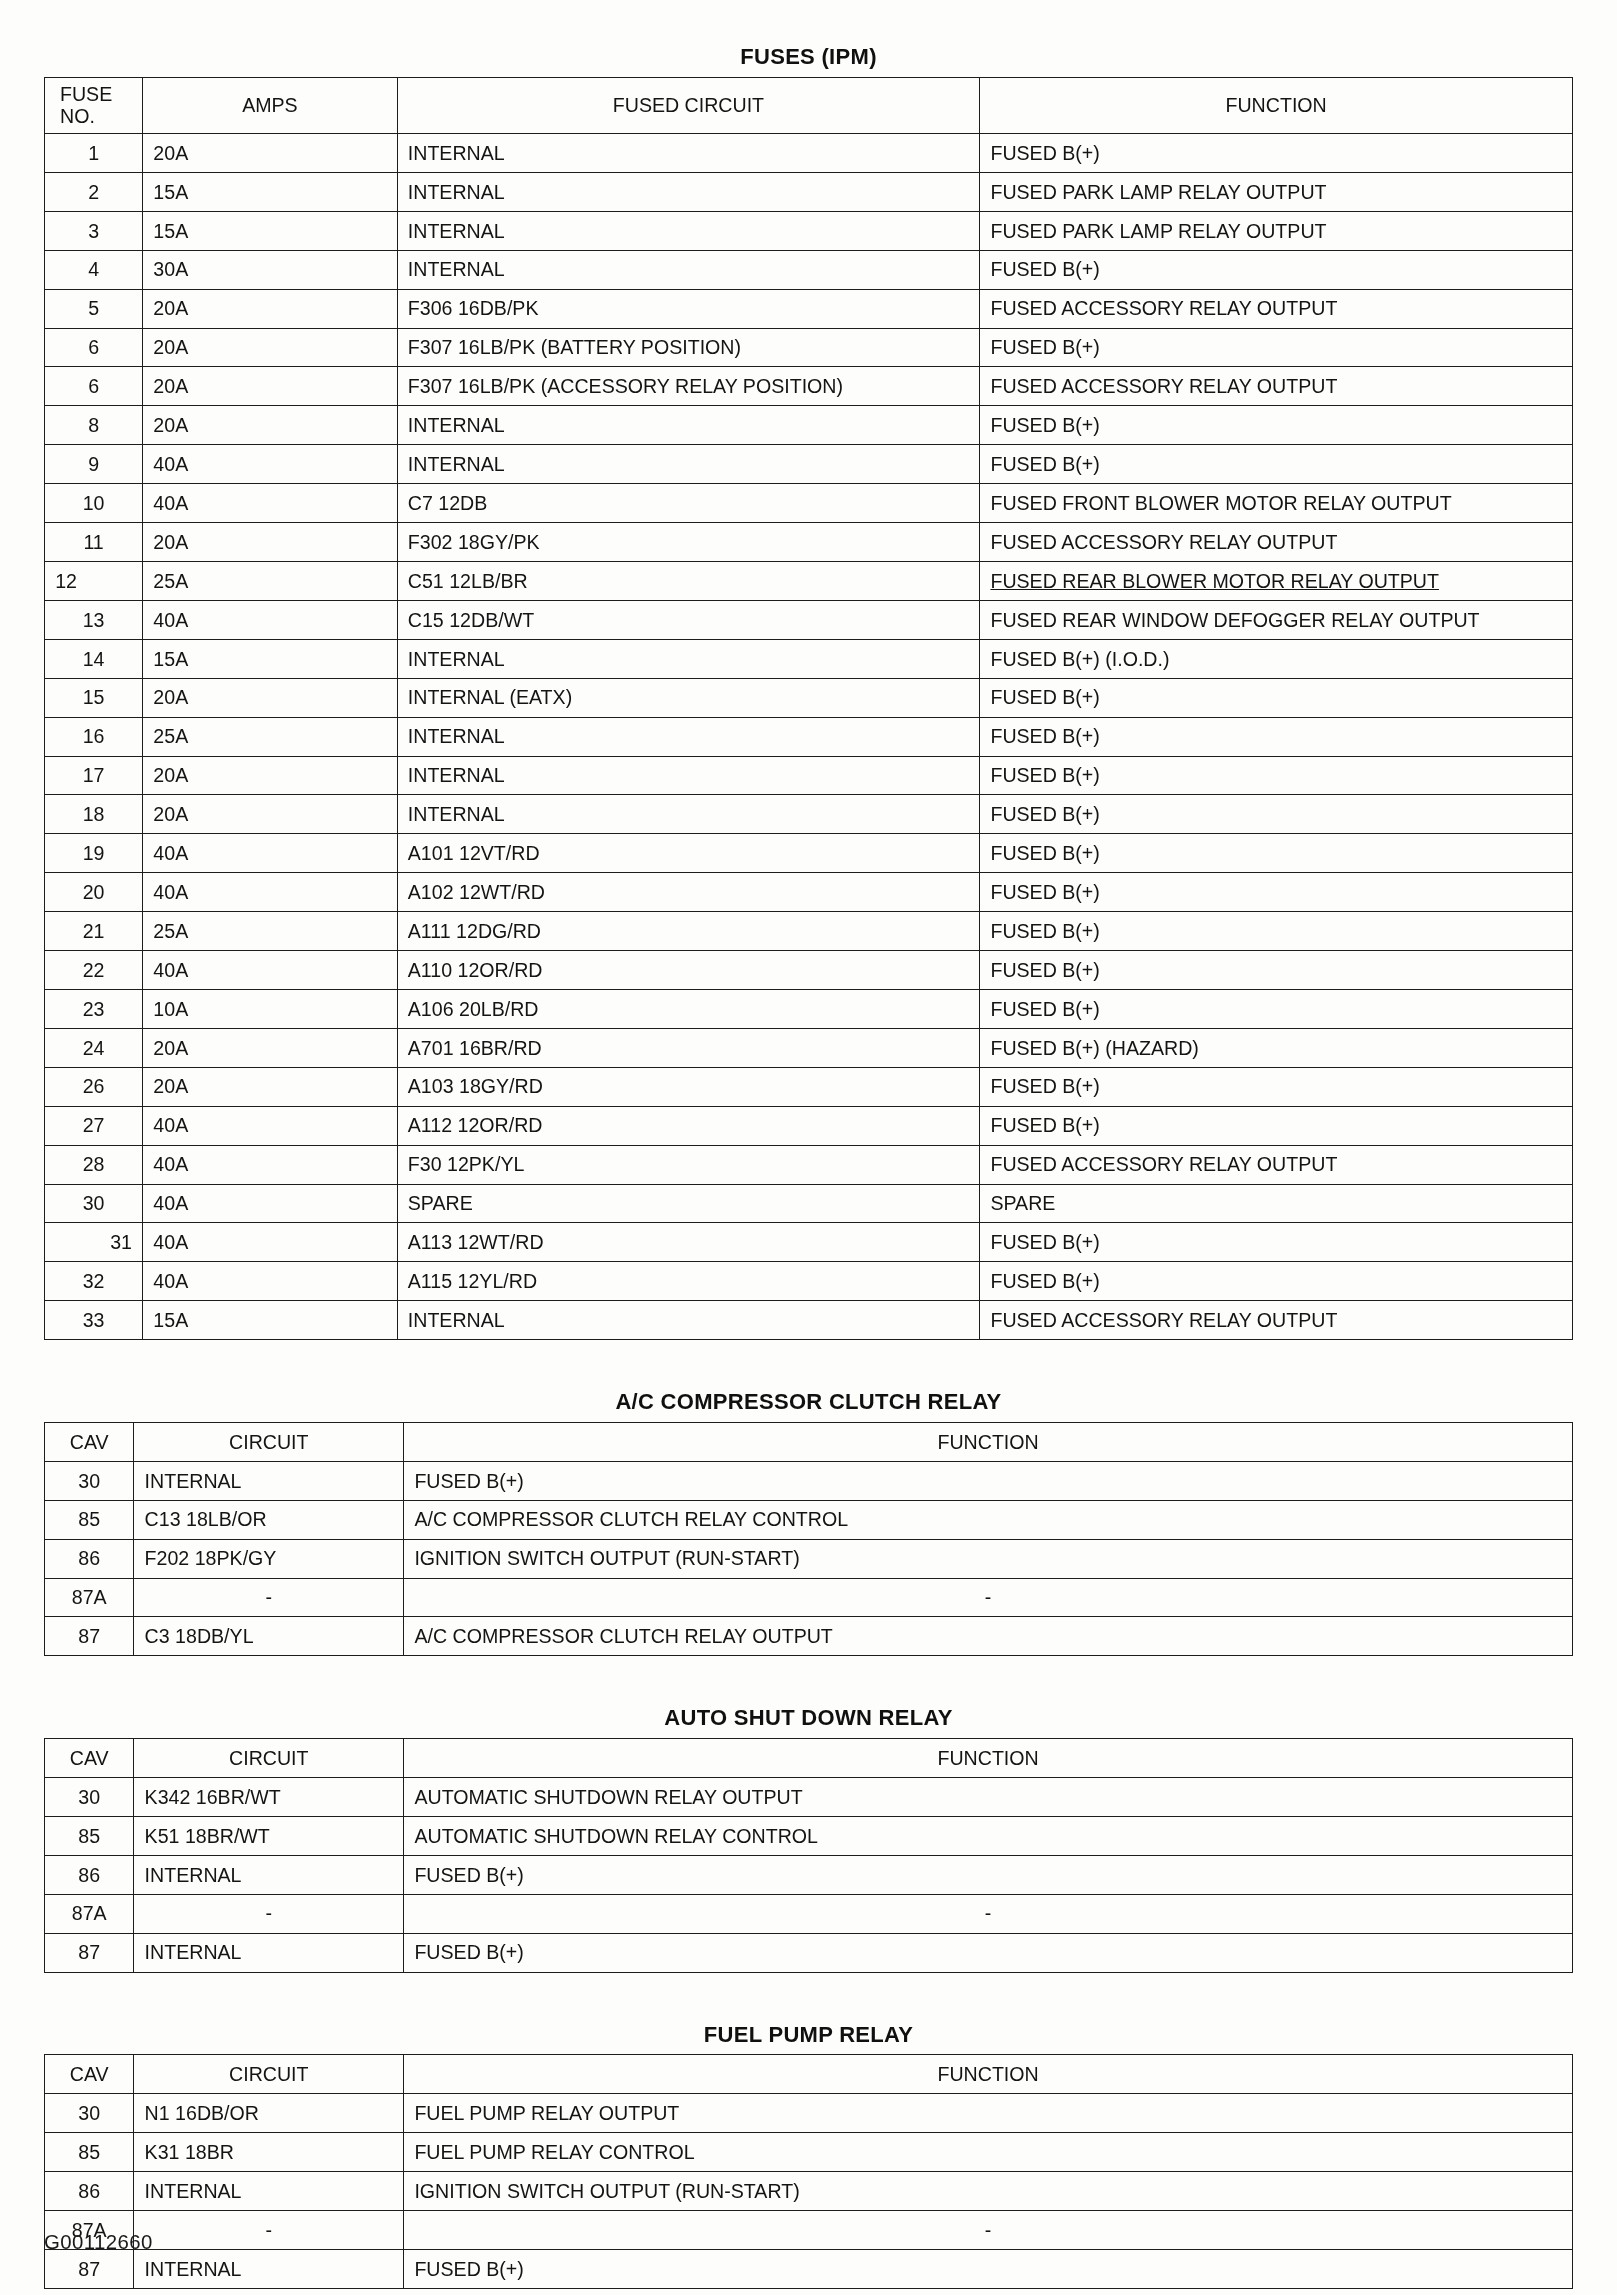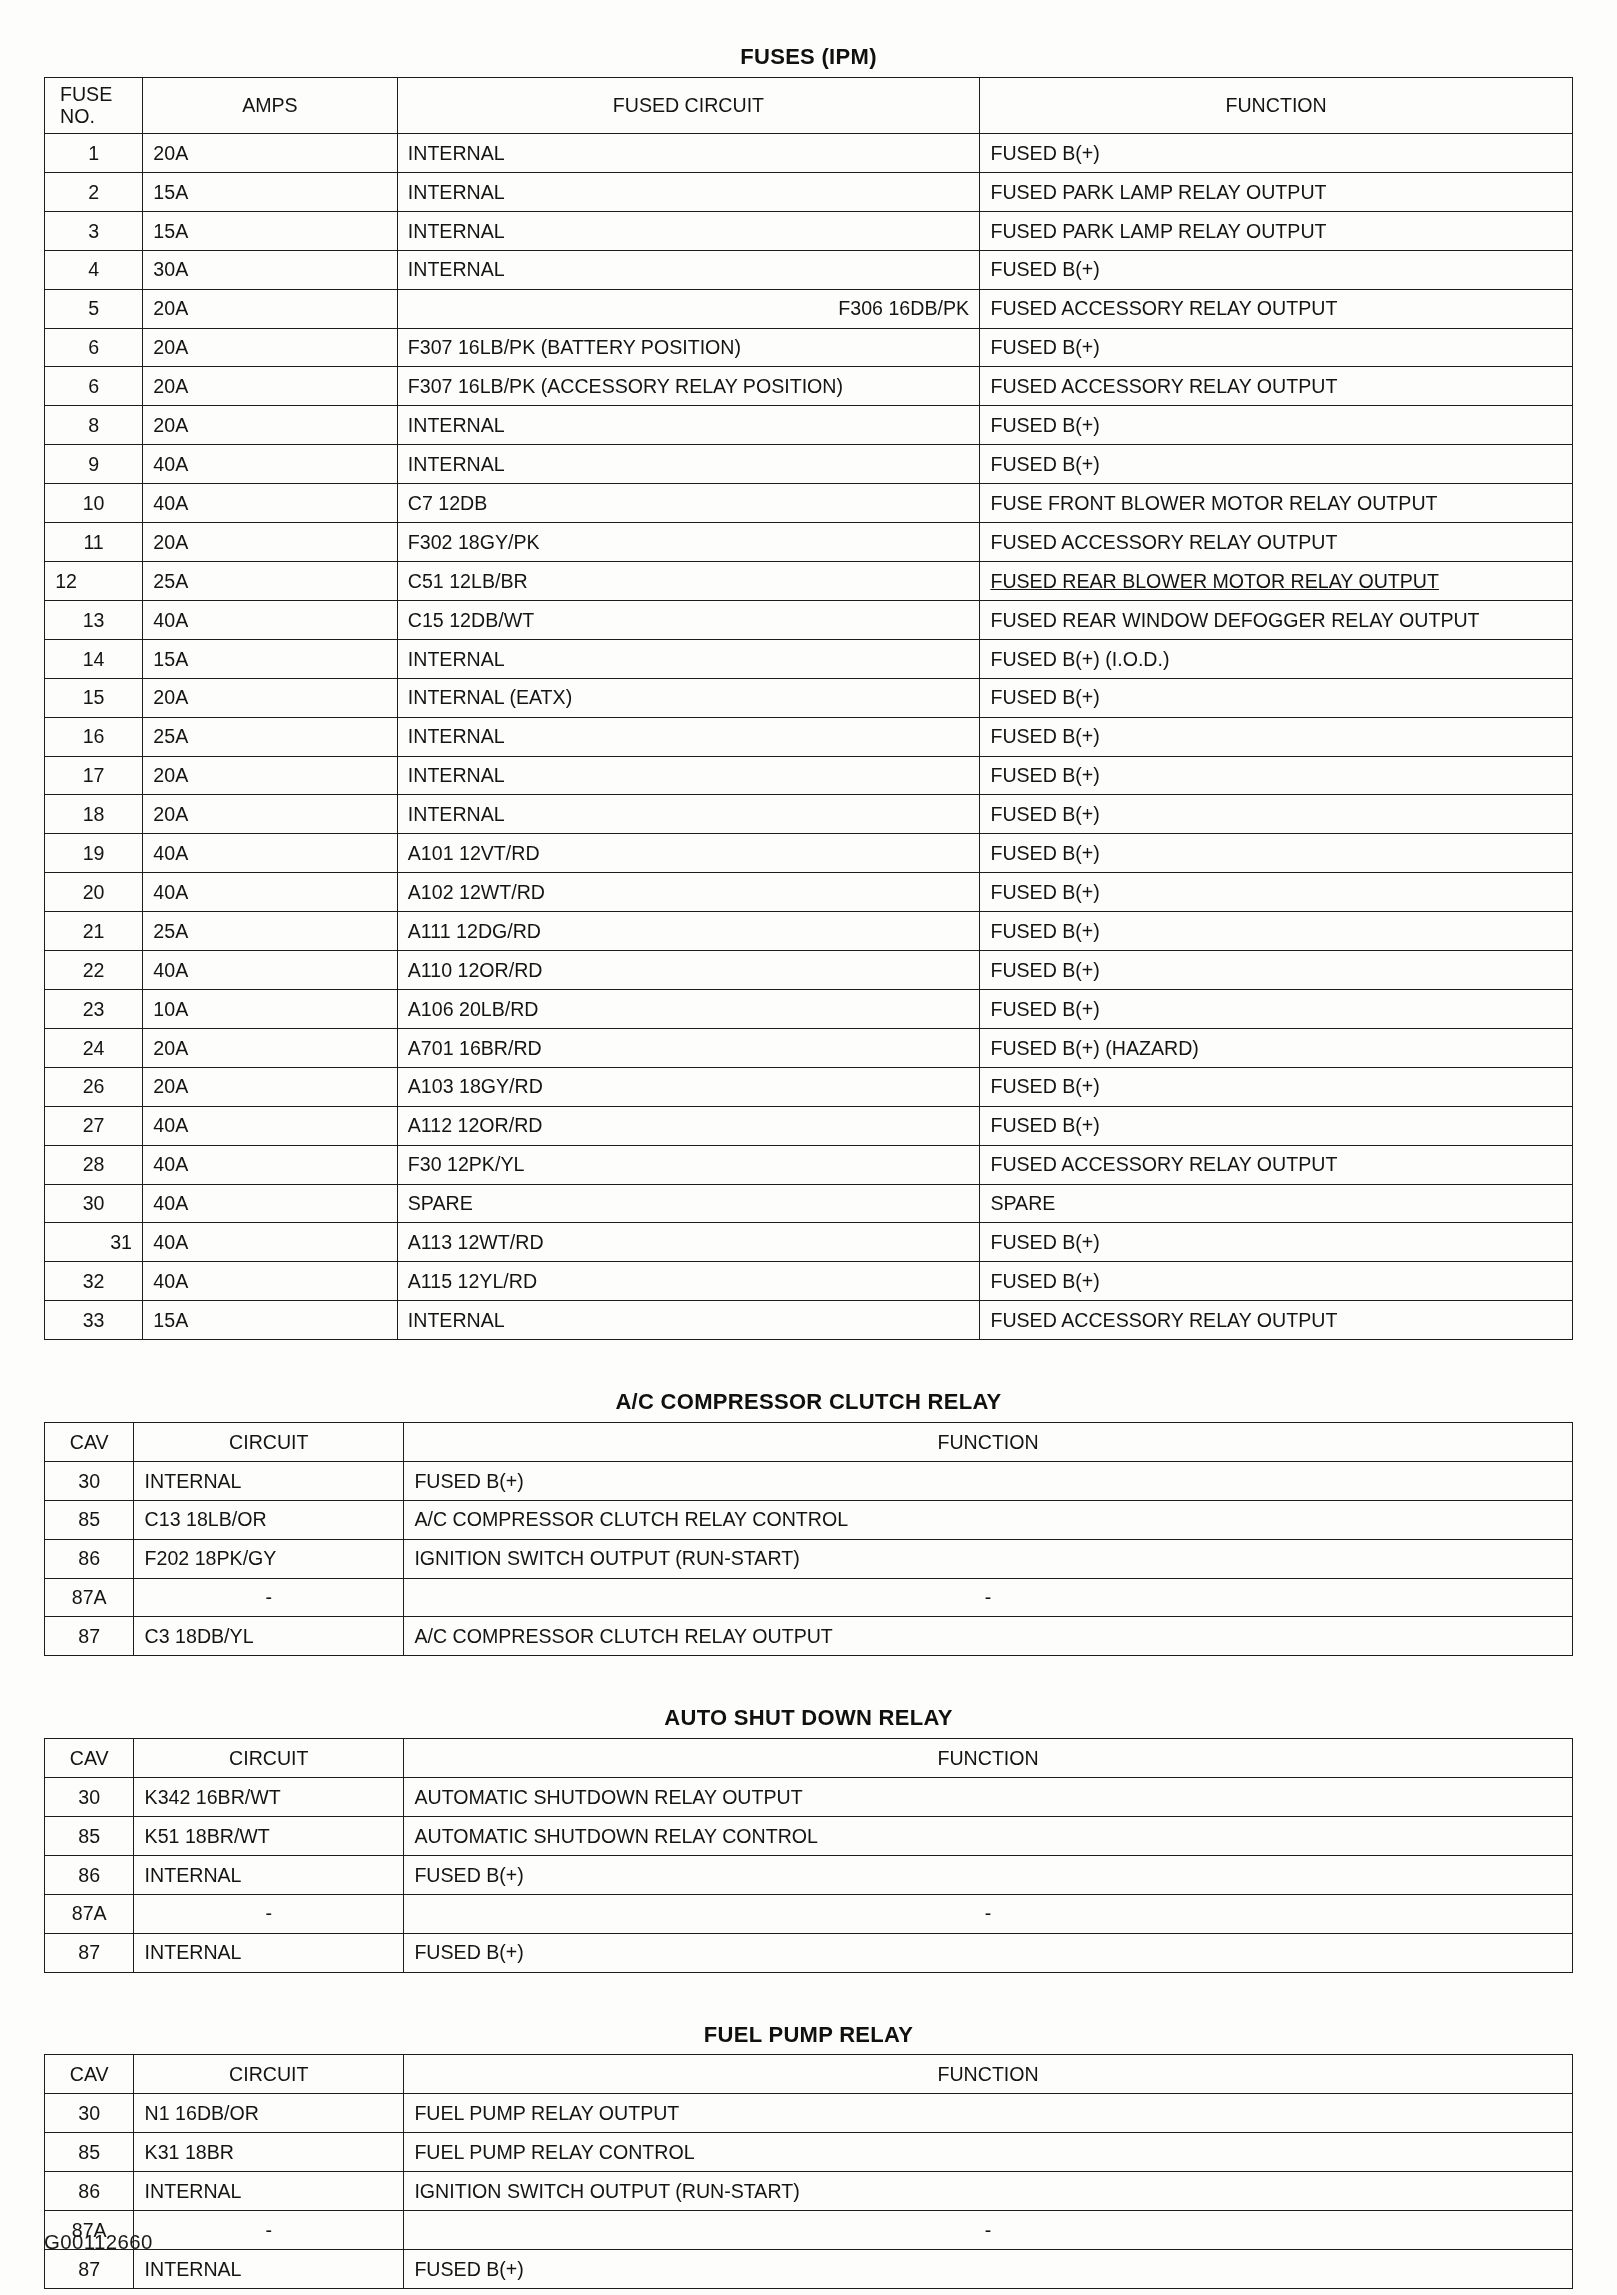--- a/index.html
+++ b/index.html
@@ -103,21 +103,21 @@
           </tr>
           <tr>
             <td style="text-align: center;">4</td>
             <td style="text-align: left;">30A</td>
             <td style="text-align: left;">INTERNAL</td>
             <td style="text-align: left;">FUSED B(+)</td>
           </tr>
           <tr>
             <td style="text-align: center;">5</td>
             <td style="text-align: left;">20A</td>
-            <td style="text-align: right;">F306 16DB/PK</td>
+            <td style="text-align: left;">F306 16DB/PK</td>
             <td style="text-align: left;">FUSED ACCESSORY RELAY OUTPUT</td>
           </tr>
           <tr>
             <td style="text-align: center;">6</td>
             <td style="text-align: left;">20A</td>
             <td style="text-align: left;">F307 16LB/PK (BATTERY POSITION)</td>
             <td style="text-align: left;">FUSED B(+)</td>
           </tr>
           <tr>
             <td style="text-align: center;">6</td>
@@ -134,21 +134,21 @@
           <tr>
             <td style="text-align: center;">9</td>
             <td style="text-align: left;">40A</td>
             <td style="text-align: left;">INTERNAL</td>
             <td style="text-align: left;">FUSED B(+)</td>
           </tr>
           <tr>
             <td style="text-align: center;">10</td>
             <td style="text-align: left;">40A</td>
             <td style="text-align: left;">C7 12DB</td>
-            <td style="text-align: left;">FUSE FRONT BLOWER MOTOR RELAY OUTPUT</td>
+            <td style="text-align: left;">FUSED FRONT BLOWER MOTOR RELAY OUTPUT</td>
           </tr>
           <tr>
             <td style="text-align: center;">11</td>
             <td style="text-align: left;">20A</td>
             <td style="text-align: left;">F302 18GY/PK</td>
             <td style="text-align: left;">FUSED ACCESSORY RELAY OUTPUT</td>
           </tr>
           <tr>
             <td style="text-align: left;">12</td>
             <td style="text-align: left;">25A</td>

